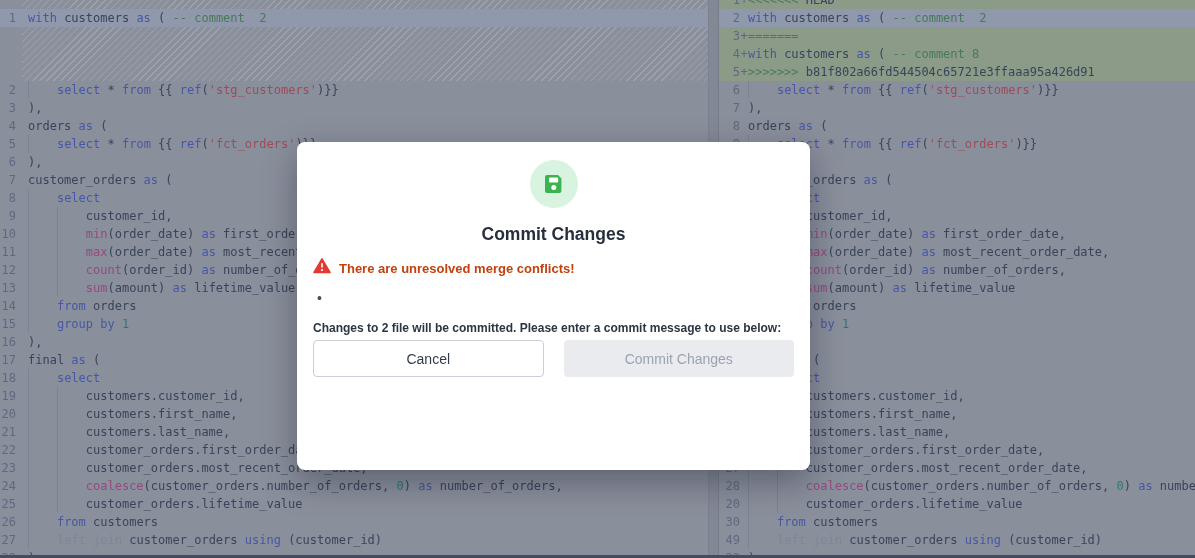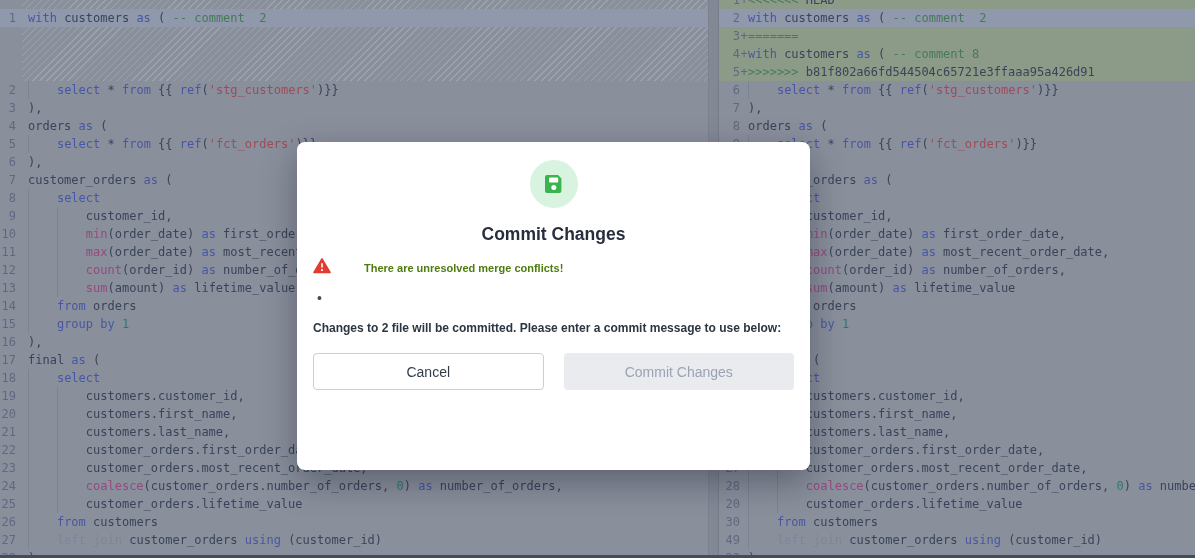--- a/index.html
+++ b/index.html
@@ -44,35 +44,35 @@
 
   
   .modal { position:absolute; left:297px; top:142px; width:513px; height:328px;
     background:#ffffff; border-radius:8px; z-index:10;
     box-shadow:0 12px 34px rgba(10,15,30,.35); padding:18px 16px 14px 16px; }
   .modal-icon-wrap { width:48px; height:48px; border-radius:50%; background:#d9f3e1;
     margin:0 auto; display:flex; align-items:center; justify-content:center; }
   .modal-title { margin-top:16px; text-align:center; font-size:17.5px; font-weight:bold;
     color:#262f3b; }
   .warn-row { margin-top:13px; display:flex; align-items:center; gap:8px; }
-  .warn-text { font-size:11px; font-weight:bold; color:#4d7c0f;margin-left:25px; }
+  .warn-text { font-size:13px; font-weight:bold; color:#c2410c; }
   .file-row { margin-top:12px; display:flex; align-items:center; gap:13px; padding-left:4px; }
   .bullet { color:#424c5a; font-size:14px; }
   .file-text { font-size:13.5px; color:#424c5a; }
   .instruction { margin-top:15px; font-size:12px; font-weight:bold; color:#2c3642; }
   .ta-wrap { position:relative; margin-top:8px; }
   textarea.commit-msg { width:480px; height:58px; border:2px solid #175055; border-radius:4px;
     resize:none; outline:none; padding:8px 12px; font-family:"Liberation Sans", sans-serif;
     font-size:13.5px; color:#222b37; display:block; }
   textarea.commit-msg::placeholder { color:#97a1ae; }
   .caret { position:absolute; left:12px; top:8px; width:1px; height:17px; background:#39424e; }
   .resize-corner { position:absolute; right:4px; bottom:5px; width:10px; height:10px;
     background:repeating-linear-gradient(135deg, rgba(0,0,0,0) 0 2px, #9aa3b0 2px 3px);
     clip-path:polygon(100% 0, 100% 100%, 0 100%); }
-  .btn-row { margin-top:18px; display:flex; gap:20px;align-items:flex-end; }
+  .btn-row { margin-top:5px; display:flex; gap:20px;align-items:flex-end; }
   .btn { height:37px; width:234px; border-radius:4px; font-size:14px;
     display:flex; align-items:center; justify-content:center; cursor:pointer;
     font-family:"Liberation Sans", sans-serif; }
   .btn-cancel { background:#ffffff; border:1px solid #c9cfd7; color:#333d49; }
   .btn-commit { background:#e9ebef; border:none; color:#9ba3b2; cursor:default; }
 </style>
 </head>
 <body>
 
 <div class="pane pane-left" id="pane-left">

